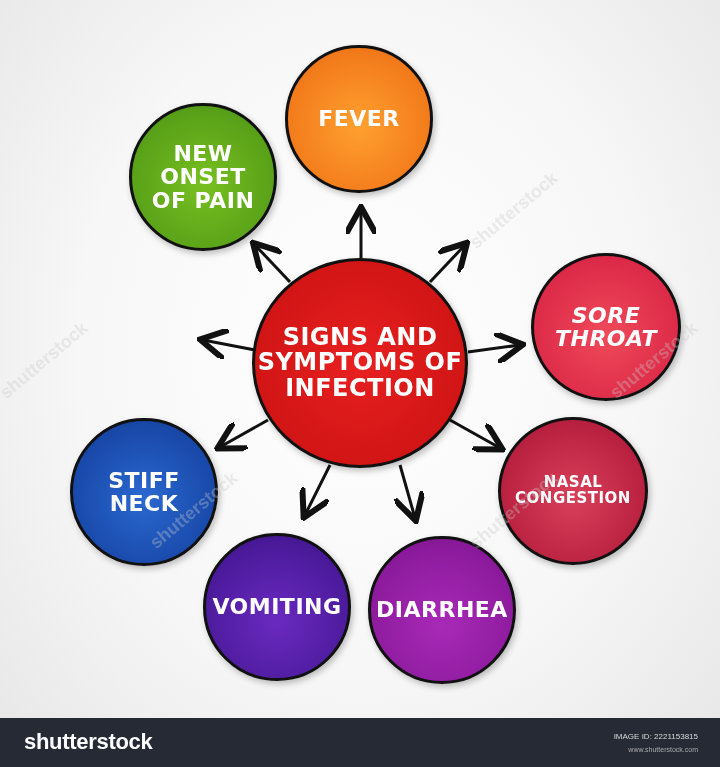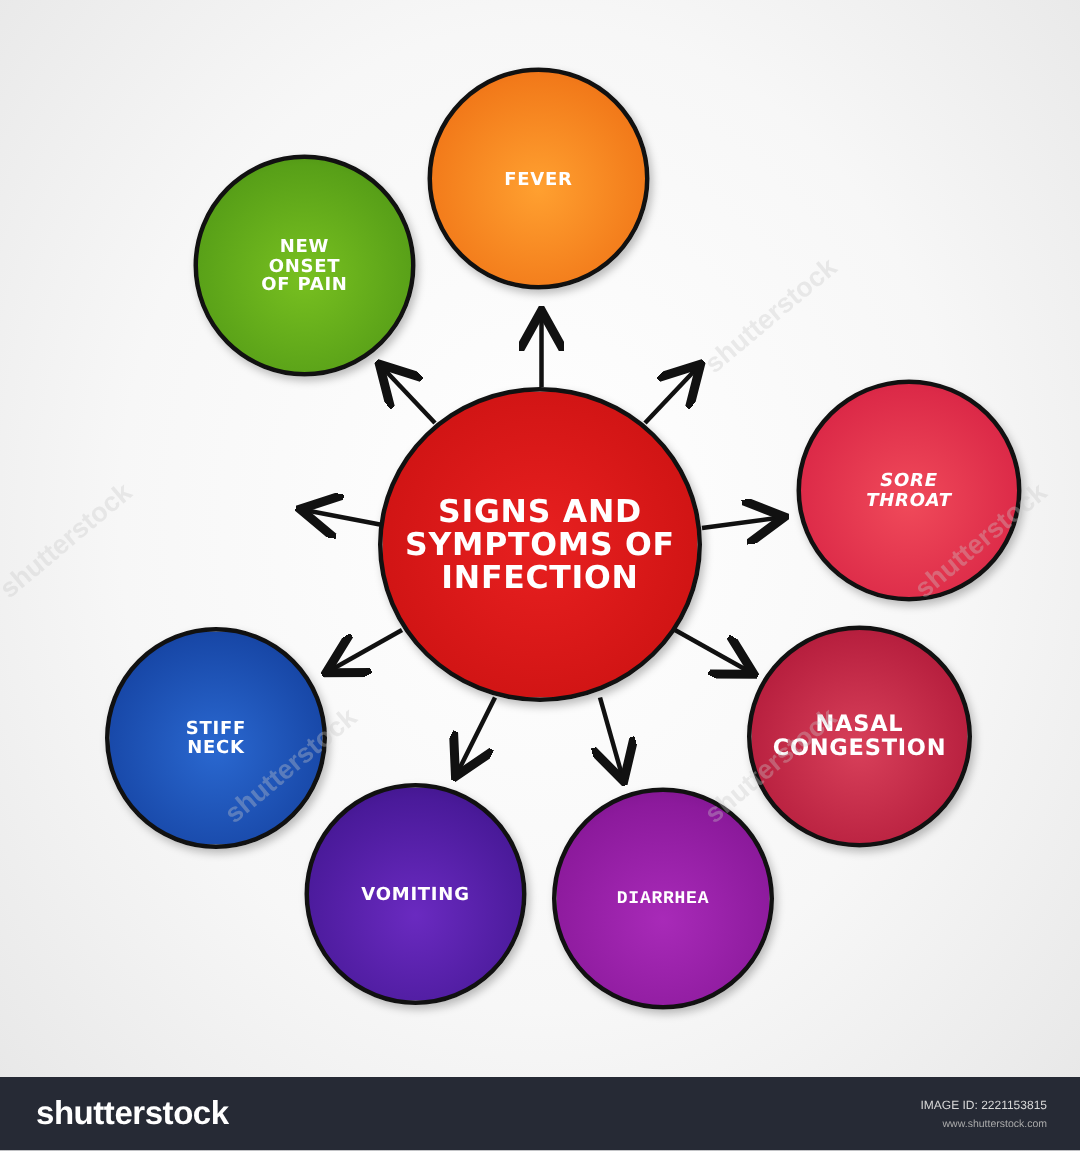--- a/index.html
+++ b/index.html
@@ -5,22 +5,22 @@
   html,body{margin:0;padding:0;}
   body{width:720px;height:767px;position:relative;overflow:hidden;
     background:radial-gradient(ellipse at 50% 45%, #ffffff 0%, #f7f7f7 55%, #e6e6e6 100%);
     font-family:"DejaVu Sans", sans-serif;}
   #diagram{position:absolute;left:0;top:0;width:720px;height:718px;}
   .node{position:absolute;border-radius:50%;border:3px solid #111;box-sizing:border-box;
     display:flex;align-items:center;justify-content:center;text-align:center;color:#fff;
     font-family:"DejaVu Sans", sans-serif;font-weight:bold;line-height:1.05;
     box-shadow:2px 3px 6px rgba(0,0,0,0.25);}
   .node span{white-space:pre-line;letter-spacing:0.5px;}
-  .center{font-size:21px;}
-  .sat{font-size:12px;}
+  .center{font-size:24px;}
+  .sat{font-size:22px;}
   #footer{position:absolute;left:0;top:718px;width:720px;height:49px;background:#262a35;}
   #footer .logo{position:absolute;left:24px;top:11px;color:#fff;font-size:22px;font-weight:bold;
     font-family:"Liberation Sans", sans-serif;letter-spacing:-0.3px;}
   #footer .imgid{position:absolute;right:22px;top:14px;color:#d8d8d8;font-size:8px;
     font-family:"Liberation Sans", sans-serif;padding-left:22px;}
   #footer .url{position:absolute;right:22px;top:28px;color:#aaa;font-size:7px;
     font-family:"Liberation Sans", sans-serif;}
   .wm{position:absolute;color:rgba(200,200,200,0.35);font-size:18px;font-weight:bold;
     transform:rotate(-40deg);pointer-events:none;font-family:"Liberation Sans", sans-serif;}
 </style>
@@ -57,24 +57,24 @@
     <span>FEVER</span>
   </div>
   <div class="node sat" style="left:531px;top:253px;width:150px;height:148px;background:radial-gradient(circle at 50% 55%, #f04a5a 0%, #dc2a48 70%, #c01838 100%);font-style:italic;">
     <span>SORE
 THROAT</span>
   </div>
   <div class="node sat" style="left:498px;top:417px;width:150px;height:148px;background:radial-gradient(circle at 50% 55%, #d8405a 0%, #b8203f 70%, #9a1430 100%);font-size:15px;justify-content:center;">
     <span>NASAL
 CONGESTION</span>
   </div>
-  <div class="node sat" style="left:368px;top:525px;width:148px;height:148px;background:radial-gradient(circle at 50% 60%, #a82ab8 0%, #8c1a9c 70%, #701080 100%);font-family:Liberation Mono, monospace;">
+  <div class="node sat" style="left:368px;top:536px;width:148px;height:148px;background:radial-gradient(circle at 50% 60%, #a82ab8 0%, #8c1a9c 70%, #701080 100%);">
     <span>DIARRHEA</span>
   </div>
-  <div class="node sat" style="left:203px;top:522px;width:148px;height:148px;background:radial-gradient(circle at 50% 60%, #6a2ac0 0%, #4a1a9a 70%, #36107a 100%);">
+  <div class="node sat" style="left:203px;top:533px;width:148px;height:148px;background:radial-gradient(circle at 50% 60%, #6a2ac0 0%, #4a1a9a 70%, #36107a 100%);">
     <span>VOMITING</span>
   </div>
   <div class="node sat" style="left:70px;top:418px;width:148px;height:148px;background:radial-gradient(circle at 50% 55%, #2a68d0 0%, #1848a8 70%, #103488 100%);">
     <span>STIFF
 NECK</span>
   </div>
   <div class="node sat" style="left:129px;top:103px;width:148px;height:148px;background:radial-gradient(circle at 50% 55%, #78c020 0%, #58a018 70%, #3f8010 100%);">
     <span>NEW
 ONSET
 OF PAIN</span>

